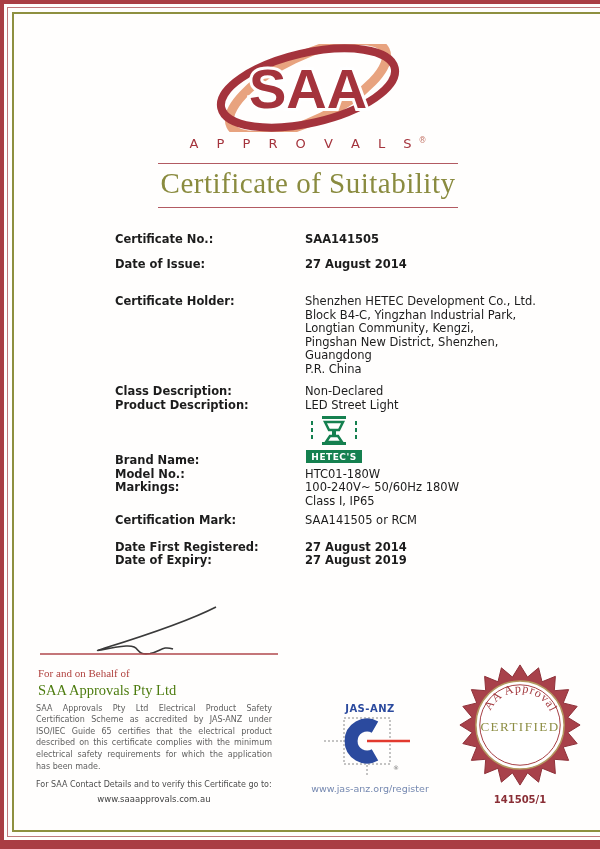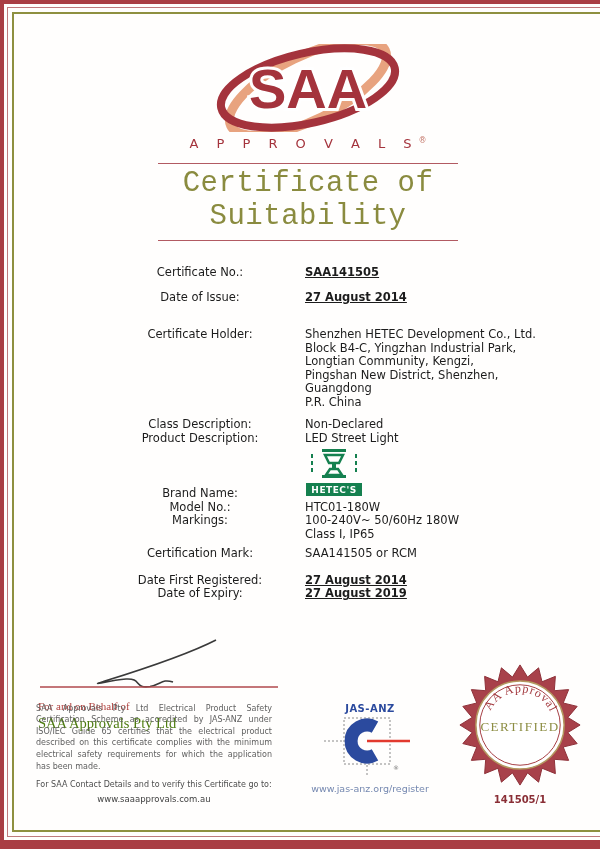--- a/index.html
+++ b/index.html
@@ -13,27 +13,27 @@
   .content{position:absolute;left:14px;right:14px;top:14px;bottom:20px;}
 
   .logo-wrap{text-align:center;margin-top:30px;}
   .approvals{ text-align:center;margin-top:0;color:#a4333c;font-weight:normal;
               font-size:13px;letter-spacing:7px;}
   .approvals sup{font-size:8px;letter-spacing:0;color:#c4766a;}
 
   .title-block{width:300px;margin:12px auto 0;text-align:center;
                border-top:1px solid #b25a62;border-bottom:1px solid #b25a62;
                padding:3px 0 7px;}
-  .title-text{font-family:Liberation Mono, monospace;font-size:29px;color:#8a8b3f;letter-spacing:0.5px;}
+  .title-text{font-family:Liberation Serif, serif;font-size:29px;color:#8a8b3f;letter-spacing:0.5px;}
 
   .cert{margin:25px 0 0 101px;font-size:11.5px;line-height:13.5px;}
   .row{display:flex;}
-  .lbl{flex:0 0 170px;text-align:center;font-weight:normal;}
+  .lbl{flex:0 0 170px;text-align:left;font-weight:bold;}
   .val{padding-left:20px;white-space:nowrap;}
-  .b{font-weight:bold;text-decoration:underline;}
+  .b{font-weight:bold;}
   .mb11{margin-bottom:11px;} .mb24{margin-bottom:24px;} .mb9{margin-bottom:9px;}
   .mt6{margin-top:6px;} .mt13{margin-top:13px;} .brand-row{margin-top:2px;}
 
   .sig{margin:34px 0 0 24px;width:245px;}
   .sig-name1{font-family:"Liberation Serif",serif;color:#b0413e;font-size:11px;margin-top:3px;}
   .sig-name2{font-family:"Liberation Serif",serif;color:#4d7c0f;font-size:14.5px;margin-top:3px;}
 
   .footer{position:absolute;left:22px;bottom:24px;display:flex;align-items:flex-start;}
   .foot-left{width:236px;color:#5f5f5f;font-size:8px;line-height:1.45;}
   .foot-para{text-align:justify;margin-bottom:7px;}

